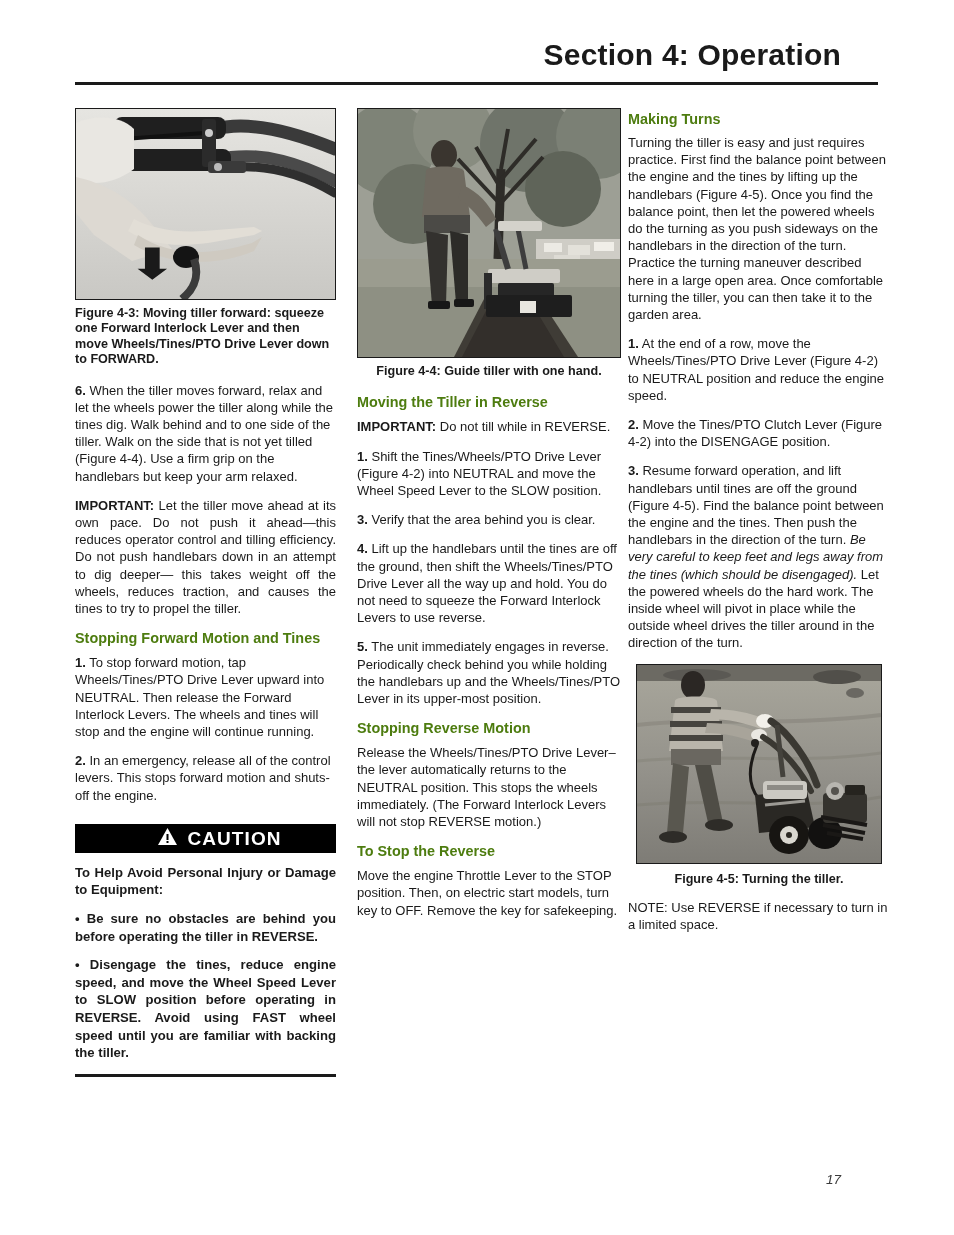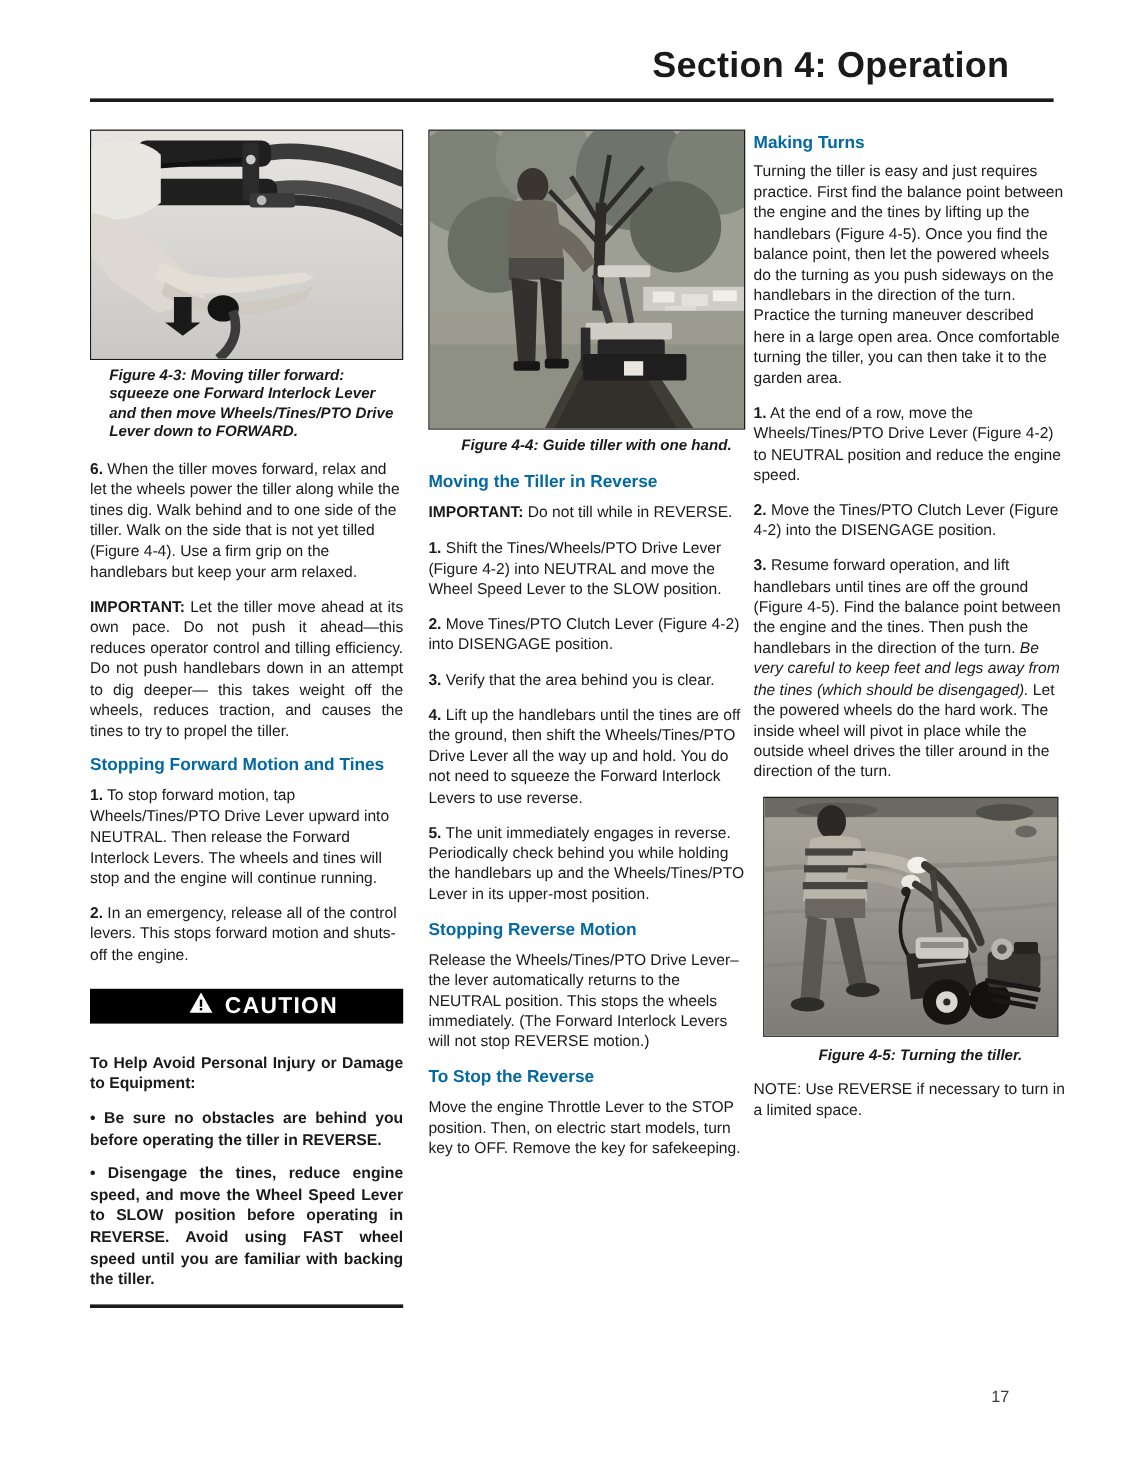--- a/index.html
+++ b/index.html
@@ -65,32 +65,30 @@
   .body-text.justify { text-align: justify; }
   .body-text b { font-weight: bold; }
   .body-text i { font-style: italic; }
 
   .sec-head {
     font-size: 14.4px;
     font-weight: bold;
     line-height: 18px;
     margin-bottom: 7px;
     margin-top: 2px;
-    color: #0369a1;
+    color: #4d7c0f;
   }
 
   .fig-caption {
     font-size: 12.6px;
     font-weight: bold;
-    font-style: italic;
     line-height: 15.4px;
     margin-top: 6px;
     margin-bottom: 14px;
     color: #1a1a1a;
-    margin-left: 16px;
   }
   .fig-caption.center { text-align: center; }
 
   
   .figure-box {
     border: 1px solid #1a1a1a;
     background: #d8d8d4;
     position: relative;
     overflow: hidden;
   }
@@ -109,21 +107,21 @@
     padding-left: 28px;
   }
   .caution-head .label {
     font-size: 19px;
     font-weight: bold;
     letter-spacing: 1.1px;
     line-height: 19px;
   }
   .warn-tri { display: block; }
   .caution-body {
-    padding-top: 24px;
+    padding-top: 11px;
   }
   .caution-text {
     font-size: 13.1px;
     font-weight: bold;
     line-height: 17.6px;
     text-align: justify;
     margin-bottom: 11px;
     color: #1a1a1a;
   }
   .caution-text:last-child { margin-bottom: 0; }
@@ -131,23 +129,24 @@
     margin-top: 12px;
     width: 100%;
     height: 3px;
     background: #1a1a1a;
   }
 
   
   .page-number {
     position: absolute;
     right: 75px;
-    bottom: 64px;
+    bottom: 48px;
     font-size: 13.5px;
     color: #3a3a3a;
+    font-style: italic;
   }
 </style>
 </head>
 <body>
 
 <div class="page">
 
   <div class="header-title">Section 4:  Operation</div>
   <div class="header-rule"></div>
 
@@ -286,23 +285,20 @@
     <h3 class="sec-head">Moving the Tiller in Reverse</h3>
 
     <p class="body-text justify">
       <b>IMPORTANT:</b><span>   Do not till while in REVERSE.</span>
     </p>
 
     <p class="body-text">
       <b>1.</b><span> Shift the Tines/Wheels/PTO Drive Lever (Figure 4-2) into NEUTRAL and move the Wheel Speed Lever to the SLOW position.</span>
     </p>
     <p class="body-text">
-      <b>2.</b><span> Move Tines/PTO Clutch Lever (Figure 4-2) into DISENGAGE position.</span>
-    </p>
-    <p class="body-text">
       <b>3.</b><span> Verify that the area behind you is clear.</span>
     </p>
     <p class="body-text">
       <b>4.</b><span> Lift up the handlebars until the tines are off the ground, then shift the Wheels/Tines/PTO Drive Lever all the way up and hold.  You do not need to squeeze the Forward Interlock Levers to use reverse.</span>
     </p>
     <p class="body-text">
       <b>5.</b><span> The unit immediately engages in reverse. Periodically check behind you while holding the handlebars up and the Wheels/Tines/PTO Lever in its upper-most position.</span>
     </p>
 
     <h3 class="sec-head">Stopping Reverse Motion</h3>

